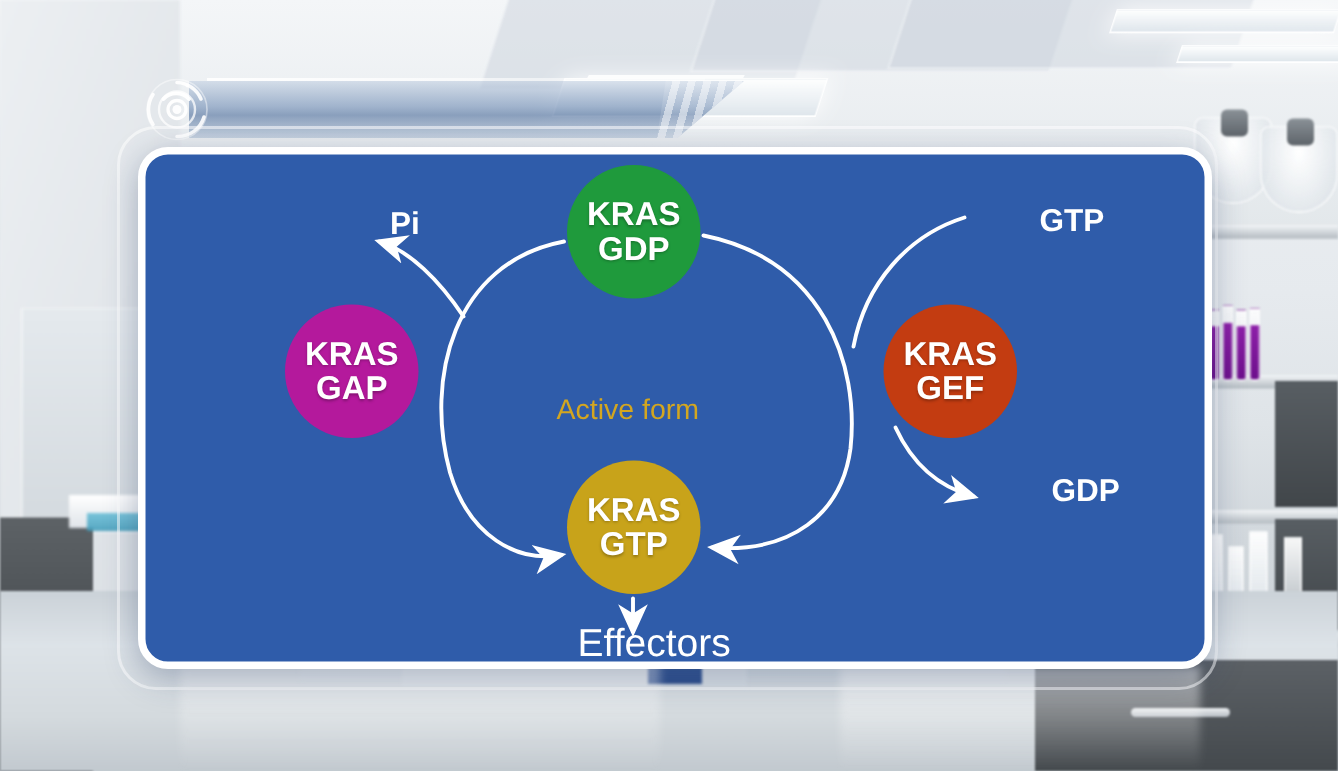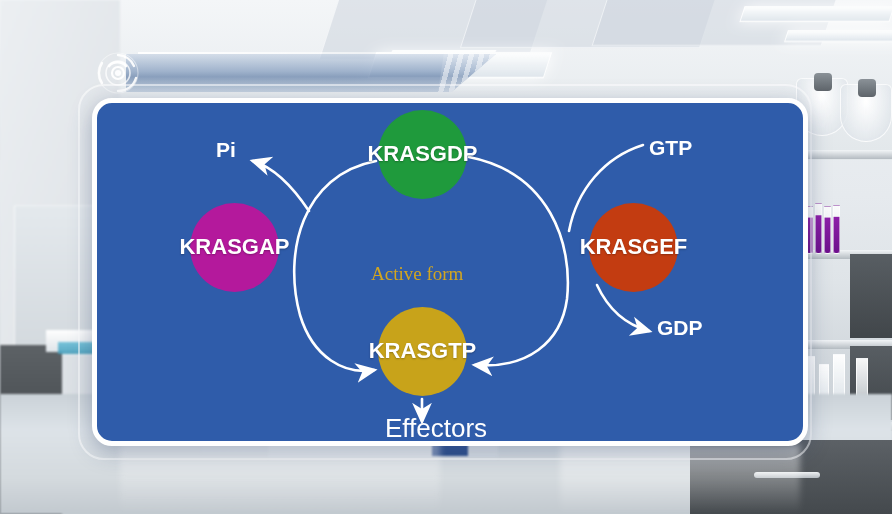--- a/index.html
+++ b/index.html
@@ -180,39 +180,39 @@
     background:#2f5caa;
     border:5px solid #ffffff;
     border-radius:20px;
     box-shadow:0 6px 22px rgba(40,60,100,.35);
     overflow:hidden;
   }
   #diagram-svg{ position:absolute; left:0; top:0; width:716px; height:348px; }
 
   .node{
     position:absolute; border-radius:50%;
-    display:flex; align-items:center; justify-content:center;
+    display:flex; flex-direction:column; align-items:center; justify-content:center;
     color:#fff; font-weight:bold; line-height:1.04;
     text-shadow:0 1px 2px rgba(0,0,0,.28);
   }
   .node span{ display:block; }
 
   .lbl{
     position:absolute; color:#ffffff; white-space:nowrap;
   }
-  .lbl-bold{ font-weight:bold; }
+  .lbl-bold{ font-weight:bold;margin-left:44px; }
 
   
   #node-gdp { left:281px; top:7px;   width:89px; height:89px; background:#1f9a3c; font-size:22px; }
   #node-gtp { left:281px; top:204px; width:89px; height:89px; background:#c8a31a; font-size:22px; }
   #node-gap { left:93px;  top:100px; width:89px; height:89px; background:#b4199c; font-size:22px; }
   #node-gef { left:492px; top:100px; width:89px; height:89px; background:#c33c11; font-size:22px; }
 
   #label-inactive{ left:277px; top:88px; font-size:19px; }
-  #label-active{   left:274px; top:160px; font-size:19px; color:#d3a620;font-family:Liberation Serif, serif; }
+  #label-active{   left:274px; top:160px; font-size:19px; color:#d3a620; }
   #label-pi{   left:119px; top:35px;  font-size:21px; }
   #label-gtp{  left:552px; top:33px;  font-size:21px; }
   #label-gdp{  left:560px; top:213px; font-size:21px; }
   #label-effectors{ left:288px; top:310px; font-size:26px; }
 </style>
 </head>
 <body>
 
 <div id="scene">
   <div class="bg-base"></div>

